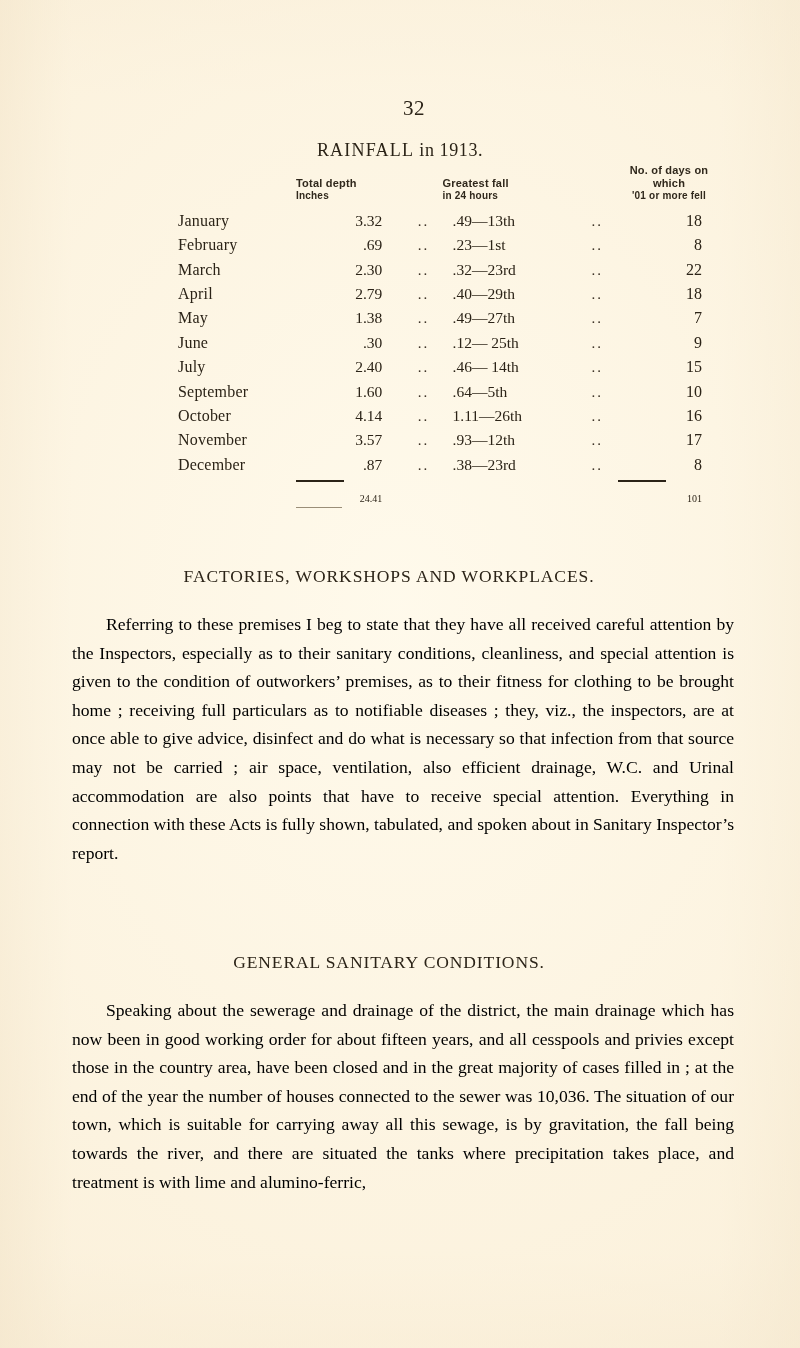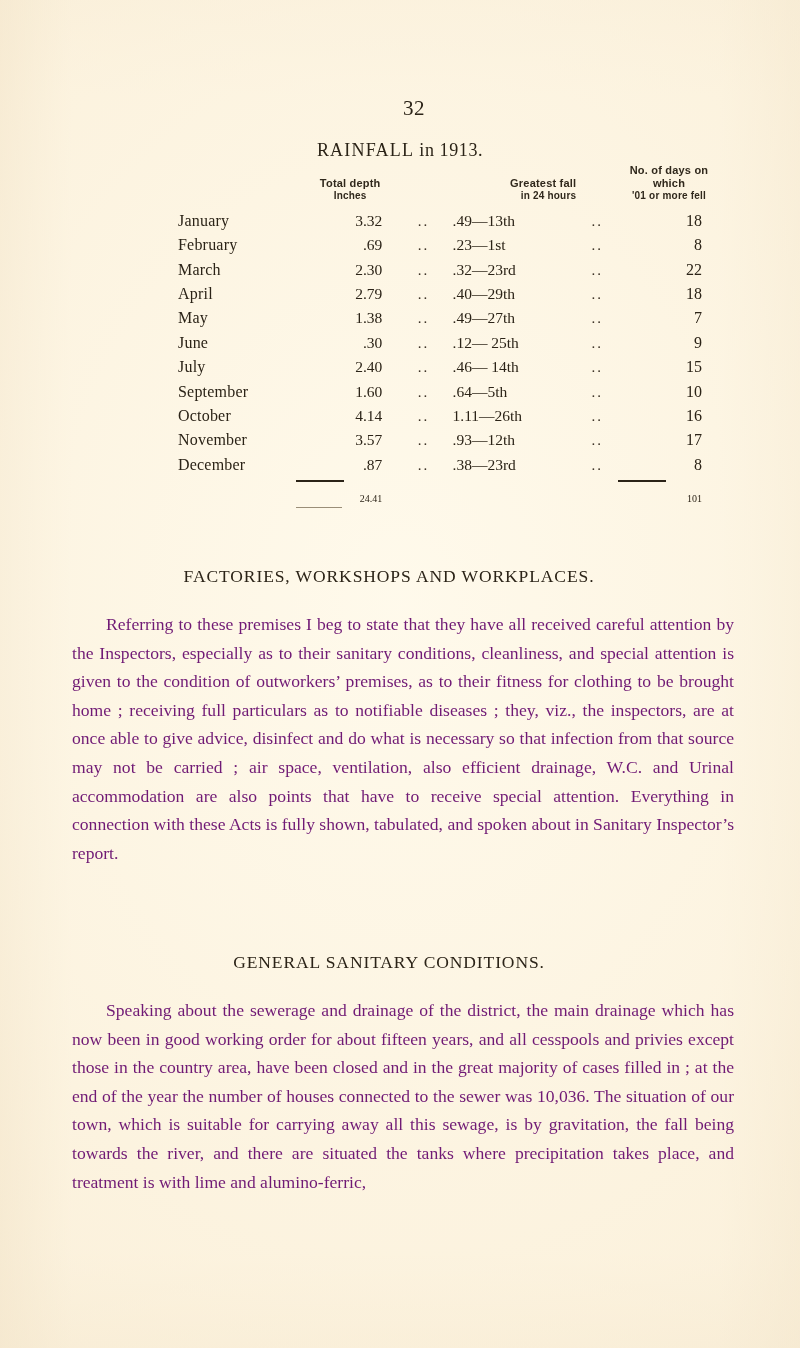--- a/index.html
+++ b/index.html
@@ -94,22 +94,22 @@
     white-space: nowrap;
   }
   .col-month  { width: 150px; text-align: left;  padding-left: 118px !important; font-size: 16px; letter-spacing: 0.2px; }
   .col-depth  { width: 112px; text-align: right; padding-right: 22px !important; font-size: 15.5px; }
   .col-dots1  { width: 56px;  text-align: center; color: #3a3024; font-size: 15px; letter-spacing: 2px; }
   .col-great  { width: 160px; text-align: left;  padding-left: 10px !important; font-size: 15.5px; }
   .col-dots2  { width: 62px;  text-align: center; color: #3a3024; font-size: 15px; letter-spacing: 2px; }
   .col-days   { width: 108px; text-align: right; padding-right: 18px !important; font-size: 16px; }
 
   th.col-month { padding-left: 118px !important; }
-  th.col-depth { text-align: center; padding-right: 0 !important; }
-  th.col-great { text-align: right; padding-left: 0 !important; }
+  th.col-depth { text-align: left; padding-right: 0 !important; }
+  th.col-great { text-align: left; padding-left: 0 !important; }
   th.col-days  { text-align: center; padding-right: 0 !important; }
 
   tr.totals td { padding-top: 1px; }
   .rule-depth, .rule-days {
     display: inline-block;
     border-top: 2px solid #2b2317;
     width: 48px;
   }
   .sum-cell { font-size: 10px; }
   .dblrule {
@@ -138,21 +138,21 @@
 
   .body-text {
     position: absolute;
     left: 72px;
     width: 662px;
     font-size: 17.6px;
     line-height: 28.6px;
     text-align: justify;
     text-justify: inter-word;
     text-indent: 34px;
-    color: #701a75;
+    color: #000000;
     hyphens: none;
   }
   #para-factories { top: 610px; }
   #para-general   { top: 996px; }
 </style>
 </head>
 <body>
 
 <div class="paper"></div>
 

